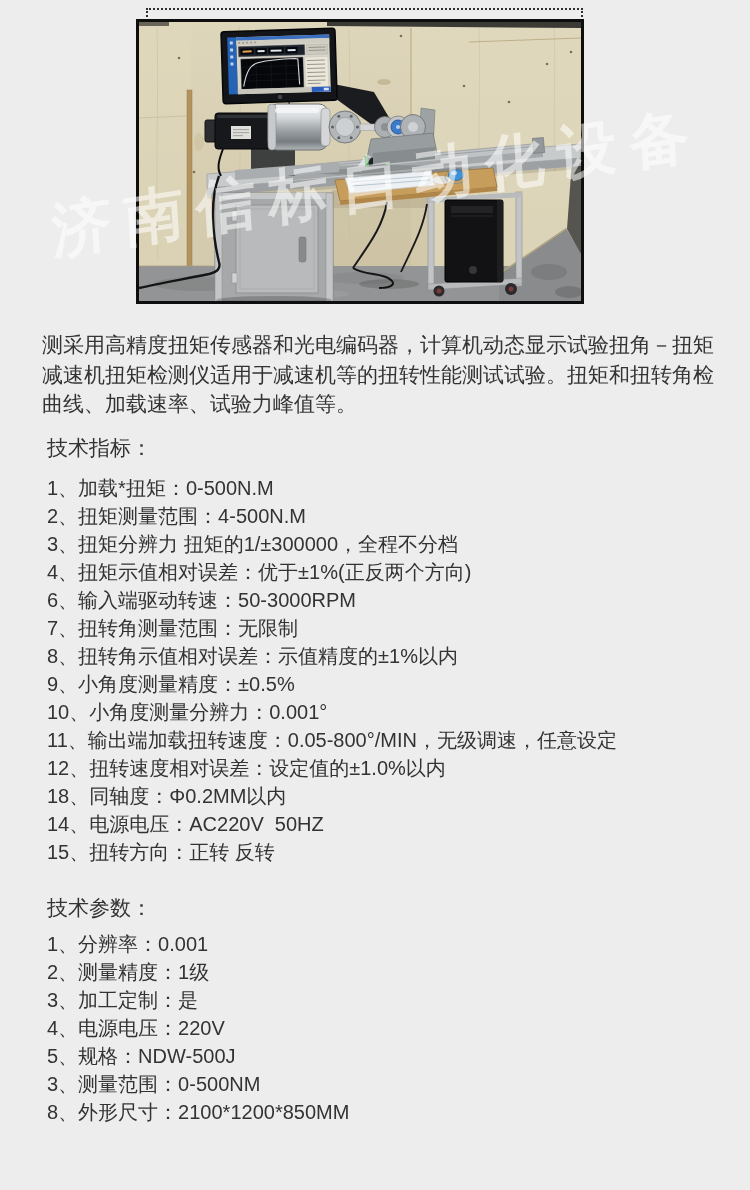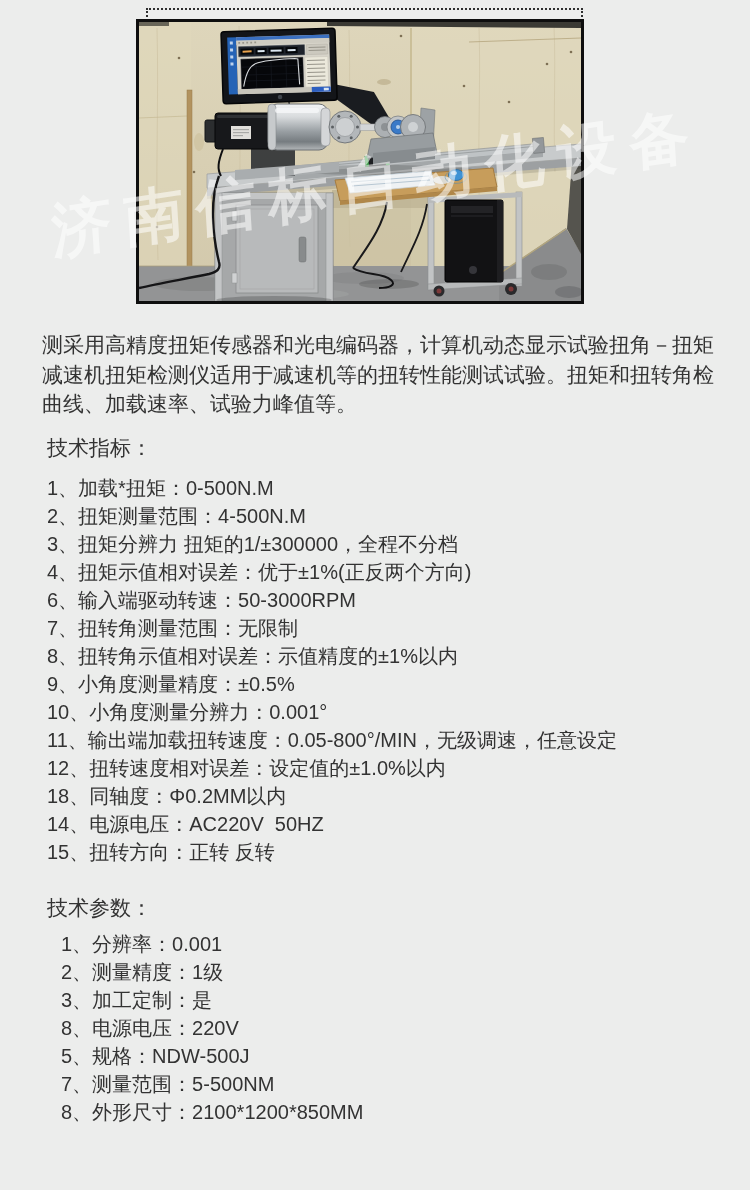--- a/index.html
+++ b/index.html
@@ -27,21 +27,21 @@
     transform:rotate(-8.6deg) skewX(-5deg);transform-origin:0 50%;
     pointer-events:none;
   }
   
   .intro{position:absolute;left:42px;top:330px;font-size:21px;}
   .intro div{line-height:29.5px;white-space:nowrap;}
   .section-heading{position:absolute;left:47px;font-size:21px;line-height:24px;font-family:Liberation Serif, serif;}
   #specs-heading{top:436px;}
   #params-heading{top:896px;}
   .spec-list{position:absolute;left:47px;top:474px;font-size:20px;}
-  .param-list{position:absolute;left:61px;top:930px;font-size:20px;}
+  .param-list{position:absolute;left:47px;top:930px;font-size:20px;}
   .spec-list div,.param-list div{line-height:28px;white-space:pre-wrap;}
 </style>
 </head>
 <body>
 
 <div class="photo-section">
   <div class="dotted-frame"></div>
 
   <div class="photo">
 
@@ -304,17 +304,17 @@
   <div>18、同轴度：Φ0.2MM以内</div>
   <div>14、电源电压：AC220V  50HZ</div>
   <div>15、扭转方向：正转 反转</div>
 </div>
 
 <div class="section-heading" id="params-heading">技术参数：</div>
 <div class="param-list">
   <div>1、分辨率：0.001</div>
   <div>2、测量精度：1级</div>
   <div>3、加工定制：是</div>
-  <div>8、电源电压：220V</div>
+  <div>4、电源电压：220V</div>
   <div>5、规格：NDW-500J</div>
-  <div>7、测量范围：5-500NM</div>
+  <div>3、测量范围：0-500NM</div>
   <div>8、外形尺寸：2100*1200*850MM</div>
 </div>
 
 </body></html>

